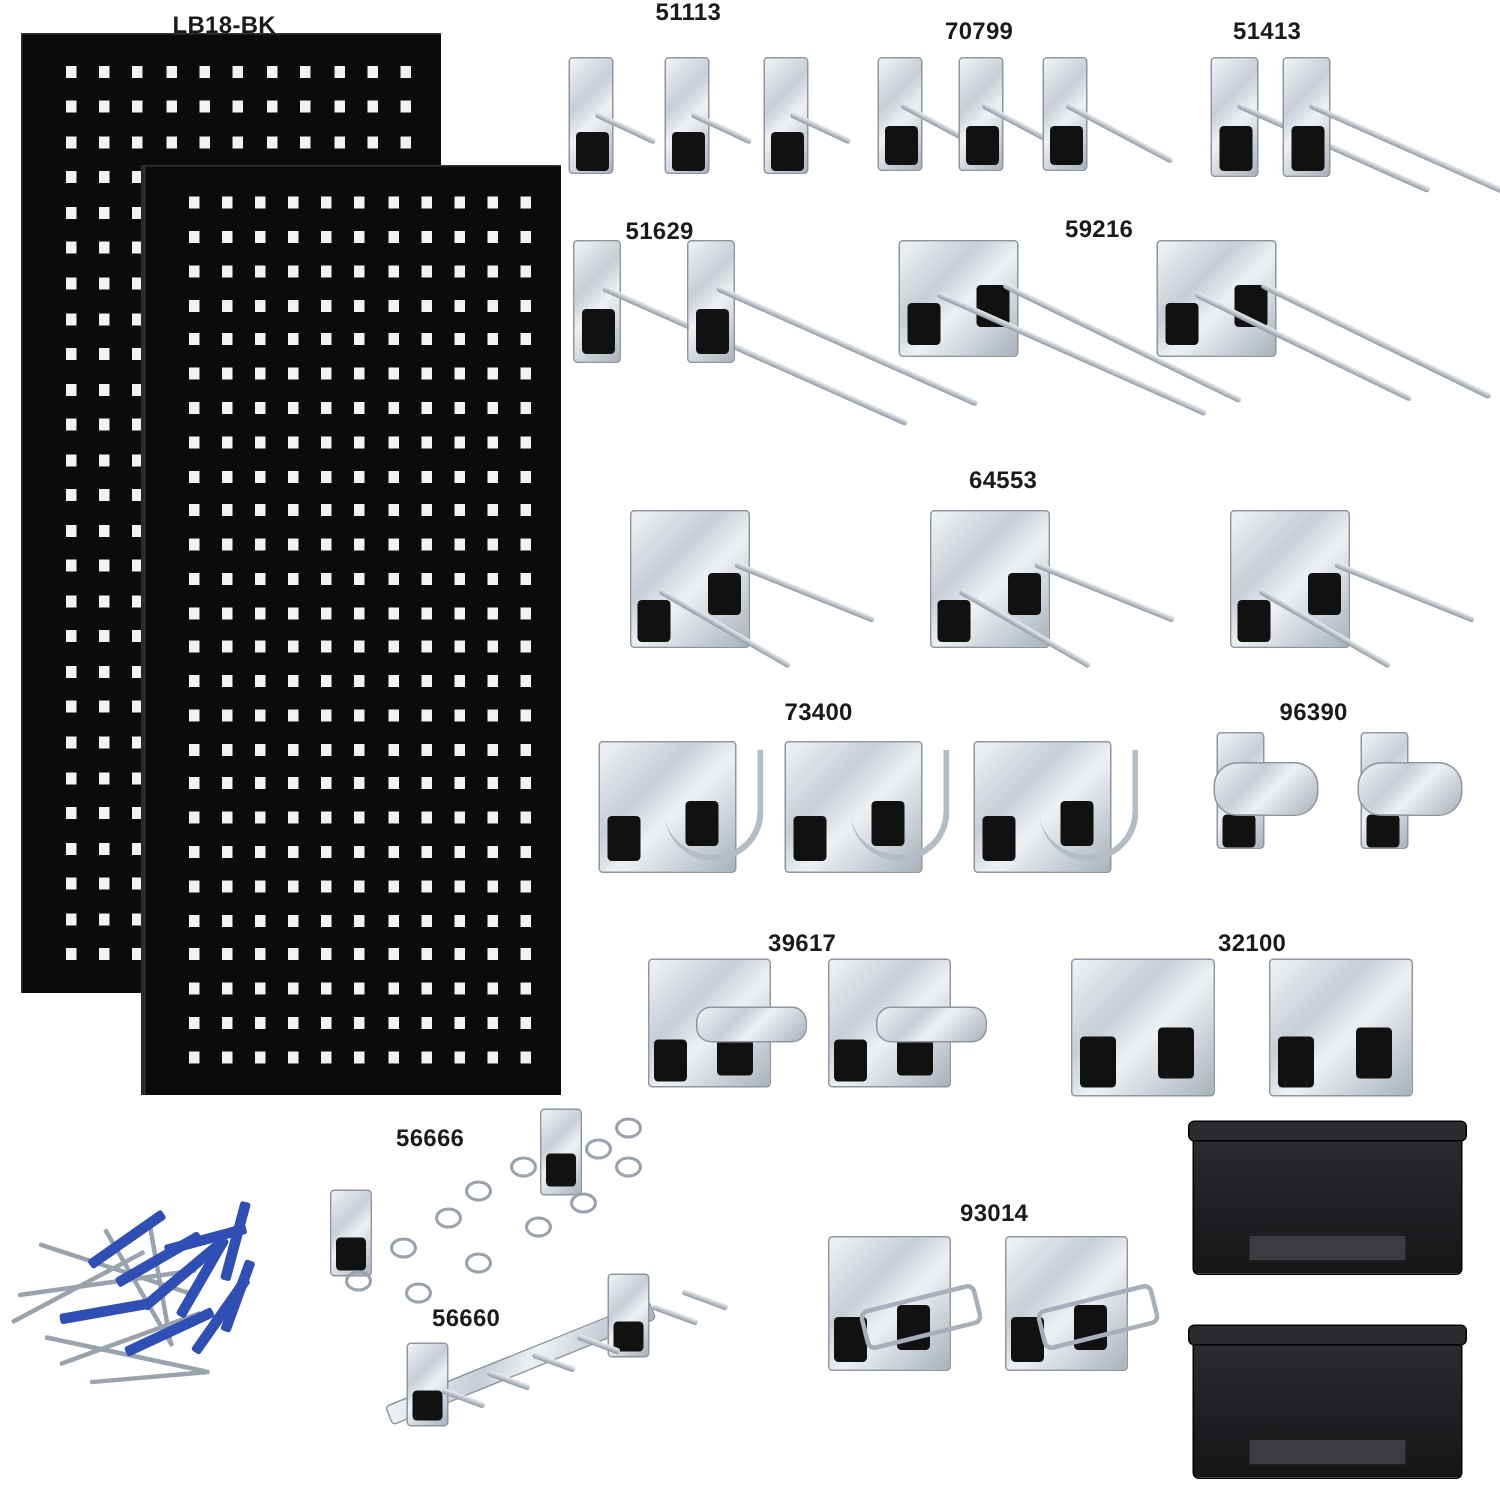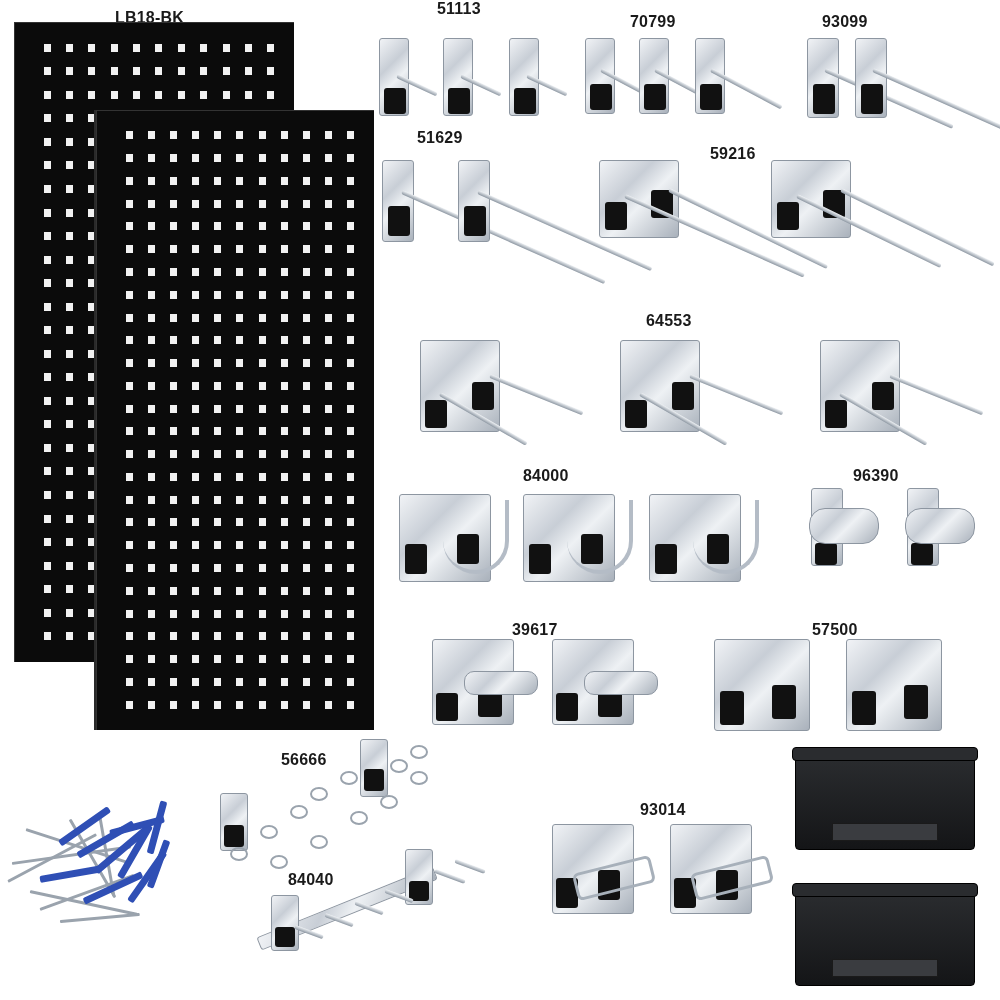--- a/index.html
+++ b/index.html
@@ -643,31 +643,31 @@
     <div class="pad" style="left:5px; top:46px; width:22px; height:26px;"></div>
     <div class="rod" style="left:16px; top:30px; width:76px; transform:rotate(28deg);"></div>
   <div class="metal" style="position:absolute; left:54px; top:0; width:30px; height:76px;"></div>
     <div class="pad" style="left:59px; top:46px; width:22px; height:26px;"></div>
     <div class="rod" style="left:70px; top:30px; width:76px; transform:rotate(28deg);"></div>
   <div class="metal" style="position:absolute; left:110px; top:0; width:30px; height:76px;"></div>
     <div class="pad" style="left:115px; top:46px; width:22px; height:26px;"></div>
     <div class="rod" style="left:126px; top:30px; width:80px; transform:rotate(28deg);"></div>
 </div>
 
-<div class="label" style="left:822px; top:13px;">93099</div>
+<div class="label" style="left:822px; top:13px;">51413</div>
 <div class="item" style="left:805px; top:38px; width:195px; height:90px;">
   <div class="metal" style="position:absolute; left:2px; top:0; width:32px; height:80px;"></div>
     <div class="pad" style="left:8px; top:46px; width:22px; height:30px;"></div>
     <div class="rod" style="left:20px; top:30px; width:140px; transform:rotate(24deg);"></div>
   <div class="metal" style="position:absolute; left:50px; top:0; width:32px; height:80px;"></div>
     <div class="pad" style="left:56px; top:46px; width:22px; height:30px;"></div>
     <div class="rod" style="left:68px; top:30px; width:142px; transform:rotate(24deg);"></div>
 </div>
 
-<div class="label" style="left:417px; top:129px;">51629</div>
+<div class="label" style="left:417px; top:146px;">51629</div>
 <div class="item" style="left:380px; top:160px; width:270px; height:140px;">
   <div class="metal" style="position:absolute; left:2px; top:0; width:32px; height:82px;"></div>
     <div class="pad" style="left:8px; top:46px; width:22px; height:30px;"></div>
     <div class="rod" style="left:22px; top:30px; width:222px; transform:rotate(24deg);"></div>
   <div class="metal" style="position:absolute; left:78px; top:0; width:32px; height:82px;"></div>
     <div class="pad" style="left:84px; top:46px; width:22px; height:30px;"></div>
     <div class="rod" style="left:98px; top:30px; width:190px; transform:rotate(24deg);"></div>
 </div>
 
 <div class="label" style="left:710px; top:145px;">59216</div>
@@ -696,21 +696,21 @@
     <div class="pad" style="left:262px; top:52px; width:22px; height:28px;"></div>
   <div class="rod" style="left:230px; top:62px; width:100px; transform:rotate(30deg);"></div>
     <div class="rod" style="left:280px; top:44px; width:100px; transform:rotate(22deg);"></div>
   <div class="metal" style="position:absolute; left:410px; top:10px; width:80px; height:92px;"></div>
     <div class="pad" style="left:415px; top:70px; width:22px; height:28px;"></div>
     <div class="pad" style="left:462px; top:52px; width:22px; height:28px;"></div>
   <div class="rod" style="left:430px; top:62px; width:100px; transform:rotate(30deg);"></div>
     <div class="rod" style="left:480px; top:44px; width:100px; transform:rotate(22deg);"></div>
 </div>
 
-<div class="label" style="left:523px; top:467px;">84000</div>
+<div class="label" style="left:523px; top:467px;">73400</div>
 <div class="item" style="left:395px; top:488px; width:380px; height:105px;">
   <div class="metal" style="position:absolute; left:4px; top:6px; width:92px; height:88px;"></div>
     <div class="pad" style="left:10px; top:56px; width:22px; height:30px;"></div>
     <div class="pad" style="left:62px; top:46px; width:22px; height:30px;"></div>
   <div style="position:absolute; left:48px; top:12px; width:66px; height:74px; border:4px solid #b4bcc6; border-top:none; border-left:none; border-radius:0 0 40px 40px;"></div>
   <div class="metal" style="position:absolute; left:128px; top:6px; width:92px; height:88px;"></div>
     <div class="pad" style="left:134px; top:56px; width:22px; height:30px;"></div>
     <div class="pad" style="left:186px; top:46px; width:22px; height:30px;"></div>
   <div style="position:absolute; left:172px; top:12px; width:66px; height:74px; border:4px solid #b4bcc6; border-top:none; border-left:none; border-radius:0 0 40px 40px;"></div>
   <div class="metal" style="position:absolute; left:254px; top:6px; width:92px; height:88px;"></div>
@@ -734,21 +734,21 @@
   <div class="metal" style="position:absolute; left:4px; top:4px; width:82px; height:86px;"></div>
     <div class="pad" style="left:8px; top:58px; width:22px; height:28px;"></div>
     <div class="pad" style="left:50px; top:52px; width:24px; height:30px;"></div>
   <div class="metal" style="position:absolute; left:36px; top:36px; width:74px; height:24px; border-radius:10px;"></div>
   <div class="metal" style="position:absolute; left:124px; top:4px; width:82px; height:86px;"></div>
     <div class="pad" style="left:128px; top:58px; width:22px; height:28px;"></div>
     <div class="pad" style="left:170px; top:52px; width:24px; height:30px;"></div>
   <div class="metal" style="position:absolute; left:156px; top:36px; width:74px; height:24px; border-radius:10px;"></div>
 </div>
 
-<div class="label" style="left:812px; top:621px;">57500</div>
+<div class="label" style="left:812px; top:621px;">32100</div>
 <div class="item" style="left:712px; top:635px; width:232px; height:100px;">
   <div class="metal" style="position:absolute; left:2px; top:4px; width:96px; height:92px;"></div>
     <div class="pad" style="left:8px; top:56px; width:24px; height:34px;"></div>
     <div class="pad" style="left:60px; top:50px; width:24px; height:34px;"></div>
   <div class="metal" style="position:absolute; left:134px; top:4px; width:96px; height:92px;"></div>
     <div class="pad" style="left:140px; top:56px; width:24px; height:34px;"></div>
     <div class="pad" style="left:192px; top:50px; width:24px; height:34px;"></div>
 </div>
 
 <div class="item" style="left:0px; top:810px; width:210px; height:120px;">
@@ -765,41 +765,41 @@
   <div class="anchor" style="left:96px; top:58px; width:70px; transform:rotate(-40deg);"></div>
   <div class="anchor" style="left:40px; top:66px; width:60px; transform:rotate(-10deg);"></div>
   <div class="anchor" style="left:120px; top:64px; width:60px; transform:rotate(-60deg);"></div>
   <div class="anchor" style="left:130px; top:88px; width:60px; transform:rotate(-55deg);"></div>
   <div class="anchor" style="left:150px; top:74px; width:50px; transform:rotate(-70deg);"></div>
   <div class="anchor" style="left:84px; top:88px; width:64px; transform:rotate(-25deg);"></div>
   <div class="anchor" style="left:110px; top:20px; width:56px; transform:rotate(-15deg);"></div>
   <div class="anchor" style="left:150px; top:40px; width:54px; transform:rotate(-75deg);"></div>
 </div>
 
-<div class="label" style="left:264px; top:751px;margin-left:17px;">56666</div>
+<div class="label" style="left:264px; top:751px;">56666</div>
 <div class="item" style="left:210px; top:735px; width:245px; height:125px;">
   <div class="metal" style="position:absolute; left:10px; top:58px; width:28px; height:58px;"></div>
     <div class="pad" style="left:14px; top:90px; width:20px; height:22px;"></div>
   <div class="metal" style="position:absolute; left:150px; top:4px; width:28px; height:58px;"></div>
     <div class="pad" style="left:154px; top:34px; width:20px; height:22px;"></div>
   <div class="ring" style="left:20px; top:112px;"></div>
     <div class="ring" style="left:50px; top:90px;"></div>
     <div class="ring" style="left:80px; top:70px;"></div>
   <div class="ring" style="left:100px; top:52px;"></div>
     <div class="ring" style="left:130px; top:36px;"></div>
     <div class="ring" style="left:60px; top:120px;"></div>
   <div class="ring" style="left:100px; top:100px;"></div>
     <div class="ring" style="left:140px; top:76px;"></div>
     <div class="ring" style="left:170px; top:60px;"></div>
   <div class="ring" style="left:200px; top:10px;"></div>
     <div class="ring" style="left:200px; top:36px;"></div>
     <div class="ring" style="left:180px; top:24px;"></div>
 </div>
 
-<div class="label" style="left:288px; top:871px;">84040</div>
+<div class="label" style="left:288px; top:871px;">56660</div>
 <div class="item" style="left:255px; top:845px; width:240px; height:130px;">
   <div class="metal" style="position:absolute; left:4px; top:92px; width:190px; height:14px; transform:rotate(-22deg); transform-origin:left center;"></div>
   <div class="metal" style="position:absolute; left:16px; top:50px; width:28px; height:56px;"></div>
     <div class="pad" style="left:20px; top:82px; width:20px; height:20px;"></div>
   <div class="metal" style="position:absolute; left:150px; top:4px; width:28px; height:56px;"></div>
     <div class="pad" style="left:154px; top:36px; width:20px; height:20px;"></div>
   <div class="rod" style="left:40px; top:80px; width:30px; transform:rotate(20deg);"></div>
   <div class="rod" style="left:70px; top:68px; width:30px; transform:rotate(20deg);"></div>
   <div class="rod" style="left:100px; top:56px; width:30px; transform:rotate(20deg);"></div>
   <div class="rod" style="left:130px; top:44px; width:30px; transform:rotate(20deg);"></div>

